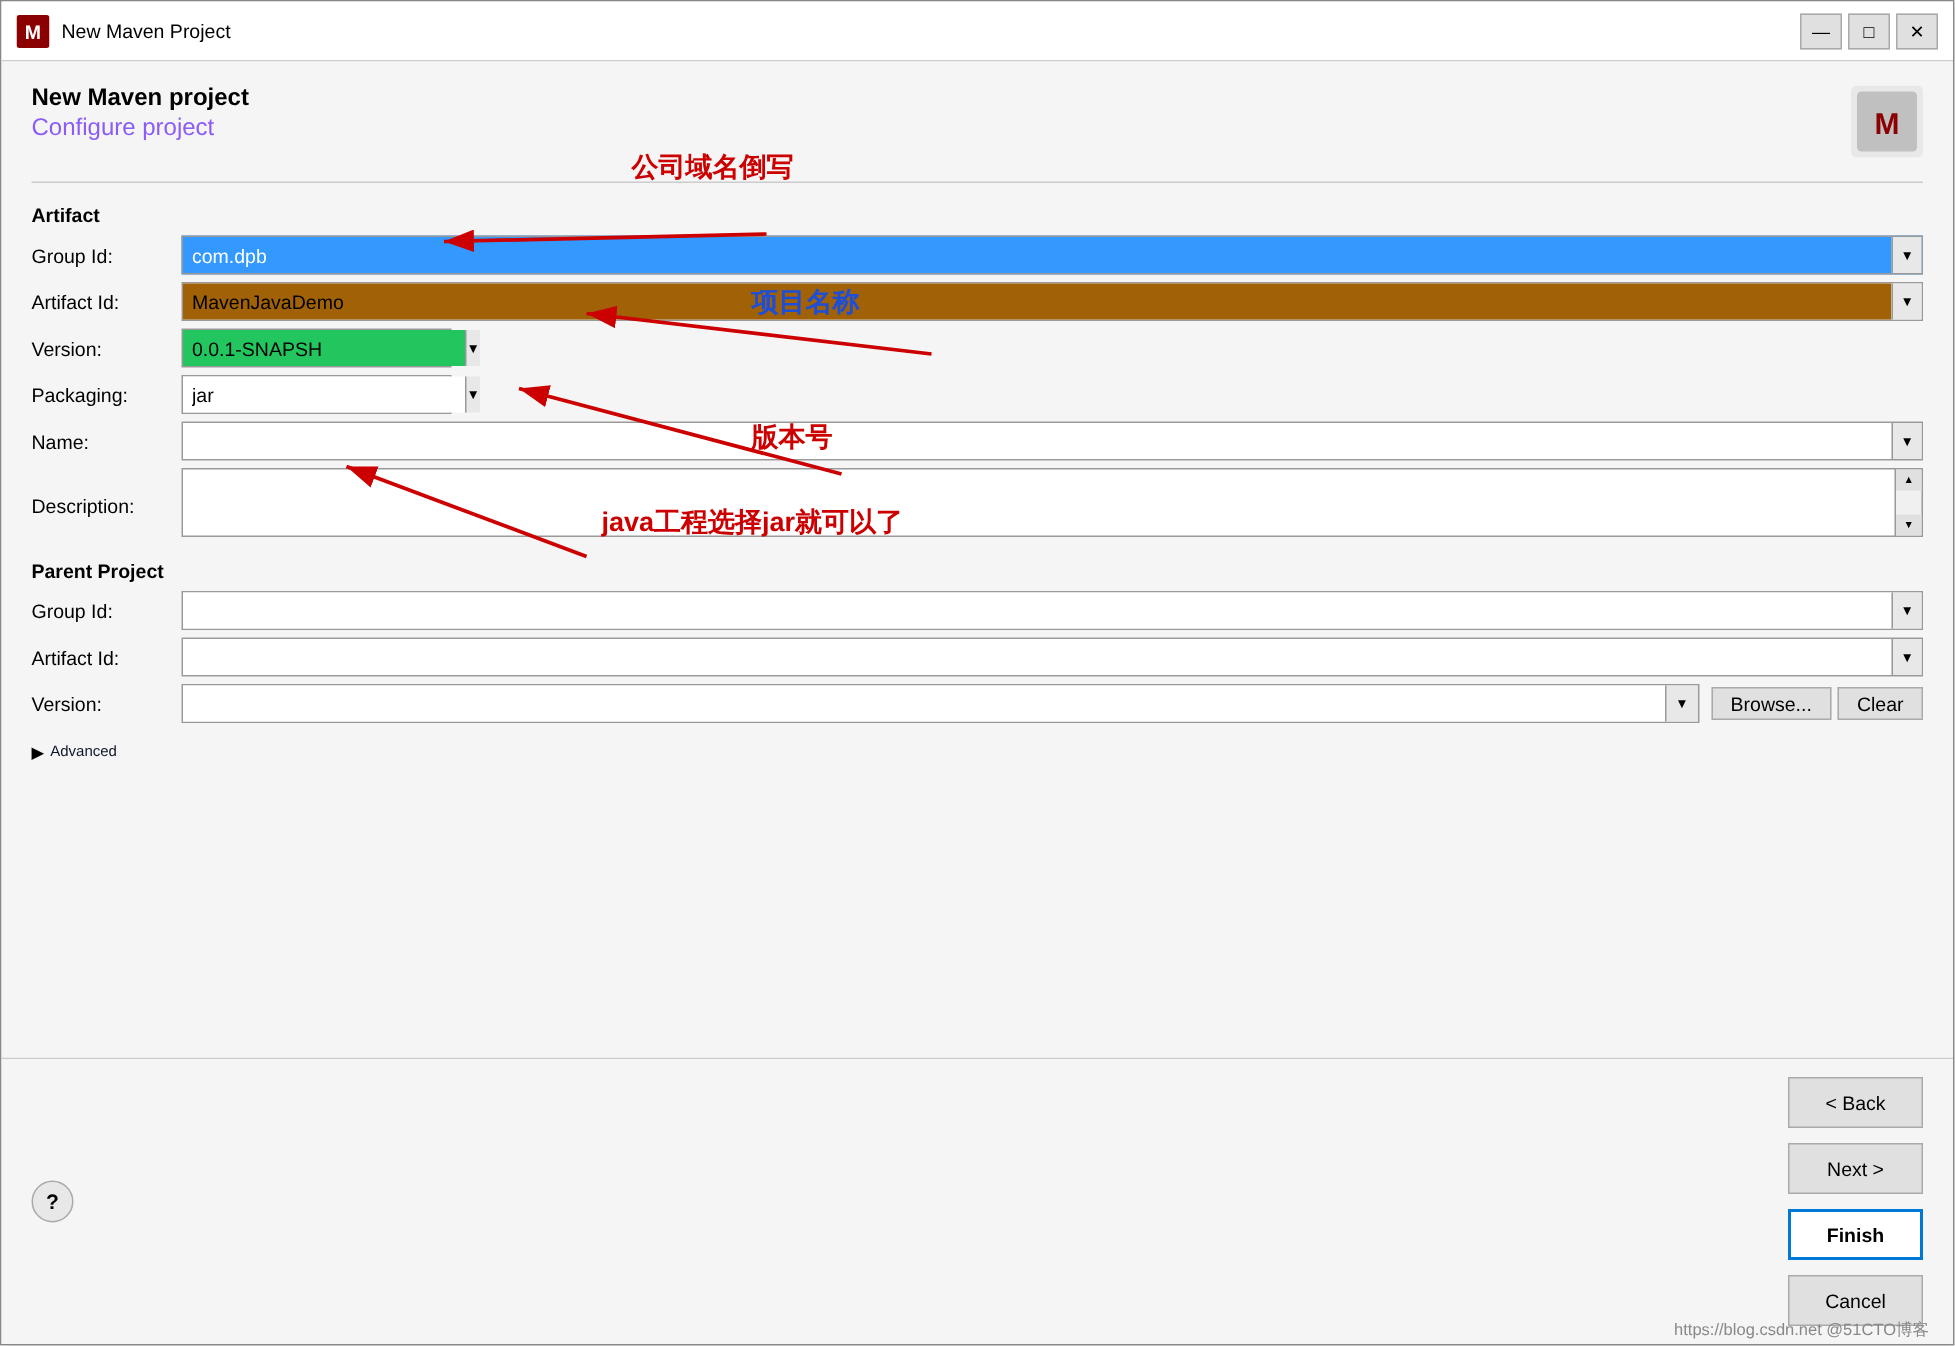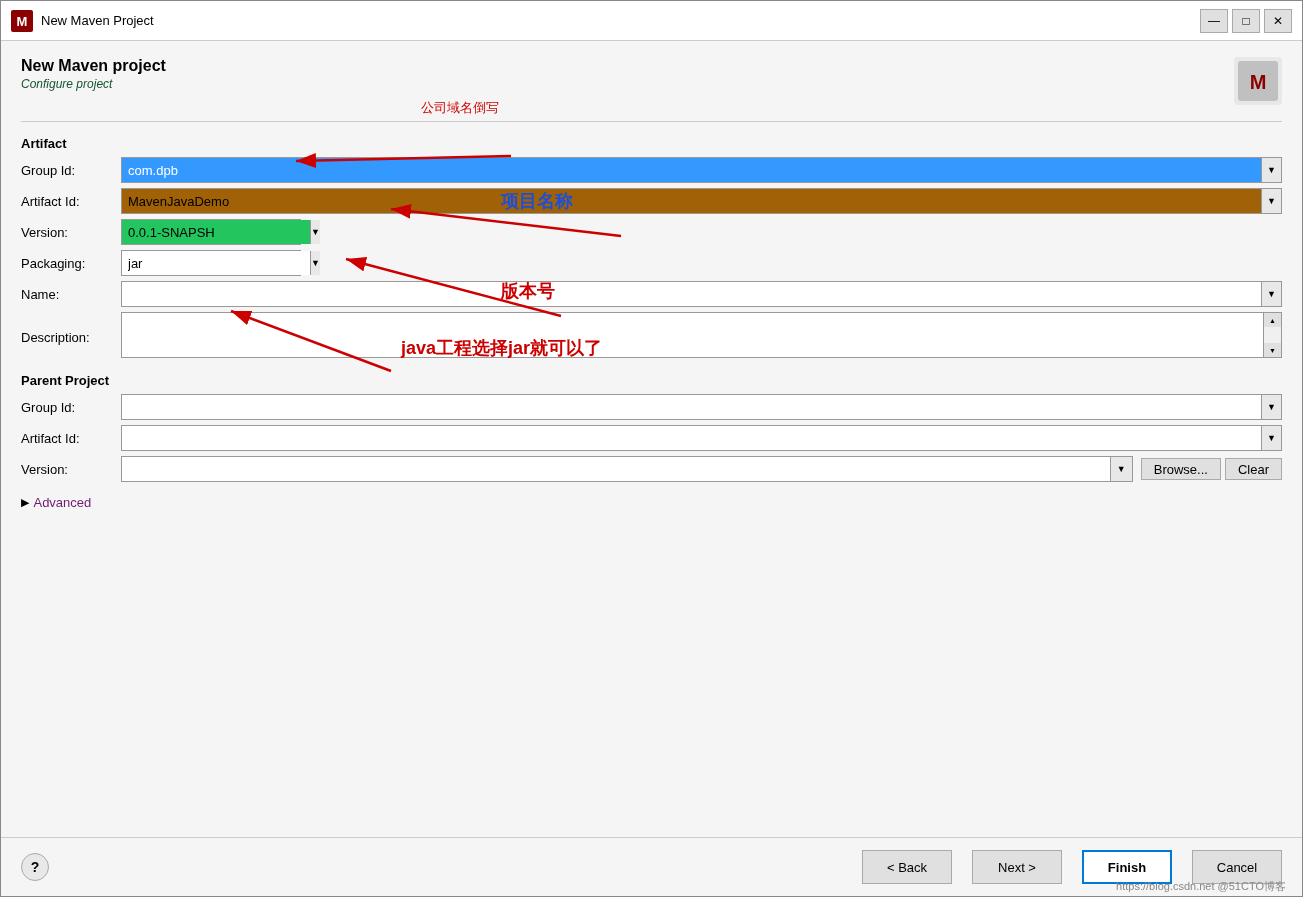--- a/index.html
+++ b/index.html
@@ -79,23 +79,22 @@
       display: flex;
       flex-direction: column;
       gap: 2px;
     }
     .dialog-title-main {
       font-size: 16px;
       font-weight: bold;
       color: #000;
     }
     .dialog-subtitle {
-      font-size: 12px;
-      color: #14532d;
-      font-style: italic;
+      font-size: 16px;
+      color: #8b5cf6;
     }
     .maven-icon {
       width: 48px;
       height: 48px;
     }
 
     
     .separator {
       height: 1px;
       background: #ccc;
@@ -231,35 +230,35 @@
       align-items: center;
       margin-top: 4px;
       gap: 4px;
       cursor: pointer;
     }
     .advanced-arrow {
       font-size: 11px;
       color: #000;
     }
     .advanced-label {
-      font-size: 13px;
-      color: #701a75;
+      font-size: 10px;
+      color: #0f172a;
     }
 
     
     .bottom-bar {
       border-top: 1px solid #ccc;
       background: #f5f5f5;
       padding: 12px 20px;
       display: flex;
       align-items: center;
       justify-content: space-between;
     }
     .bottom-left { display: flex; align-items: center; }
-    .bottom-right { display: flex; gap: 20px; }
+    .bottom-right { display: flex; gap: 10px; flex-direction: column; }
     .help-btn {
       width: 28px;
       height: 28px;
       border: 1px solid #aaa;
       background: #e8e8e8;
       border-radius: 50%;
       cursor: pointer;
       display: flex;
       align-items: center;
       justify-content: center;
@@ -438,21 +437,21 @@
         <button class="action-btn">Clear</button>
       </div>
     </div>
 
     <div class="advanced-section" style="margin-top:8px;">
       <span class="advanced-arrow">▶</span>
       <span class="advanced-label">Advanced</span>
     </div>
 
     <div style="position:absolute; top:58px; left:420px; pointer-events:none;">
-      <span style="color:#cc0000; font-size:13px; font-weight:normal;">公司域名倒写</span>
+      <span style="color:#cc0000; font-size:18px; font-weight:bold;">公司域名倒写</span>
     </div>
     <div style="position:absolute; top:148px; left:500px; pointer-events:none;">
       <span style="color:#1d4ed8; font-size:18px; font-weight:bold;">项目名称</span>
     </div>
     <div style="position:absolute; top:238px; left:500px; pointer-events:none;">
       <span style="color:#cc0000; font-size:18px; font-weight:bold;">版本号</span>
     </div>
     <div style="position:absolute; top:295px; left:400px; pointer-events:none;">
       <span style="color:#cc0000; font-size:18px; font-weight:bold;">java工程选择jar就可以了</span>
     </div>

